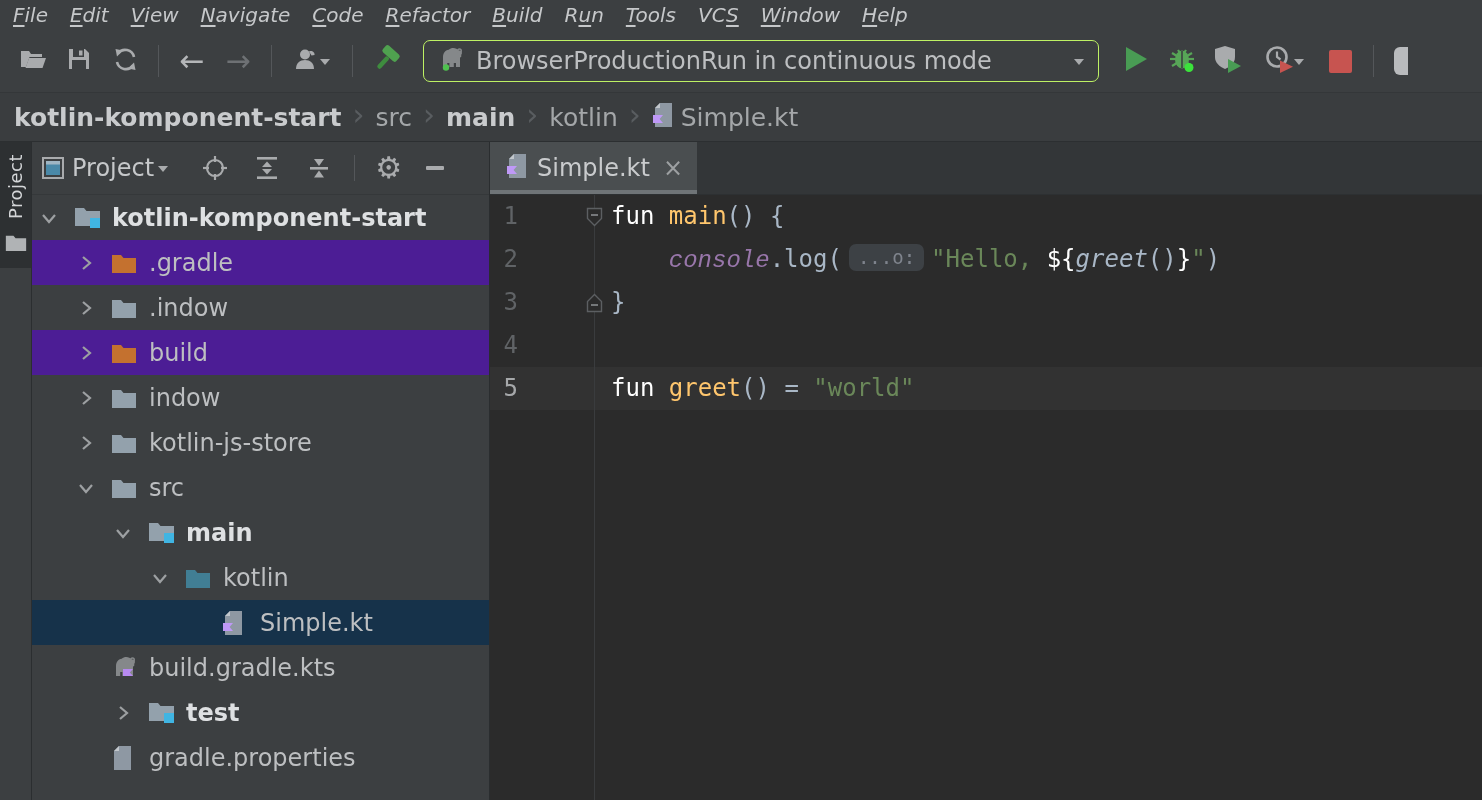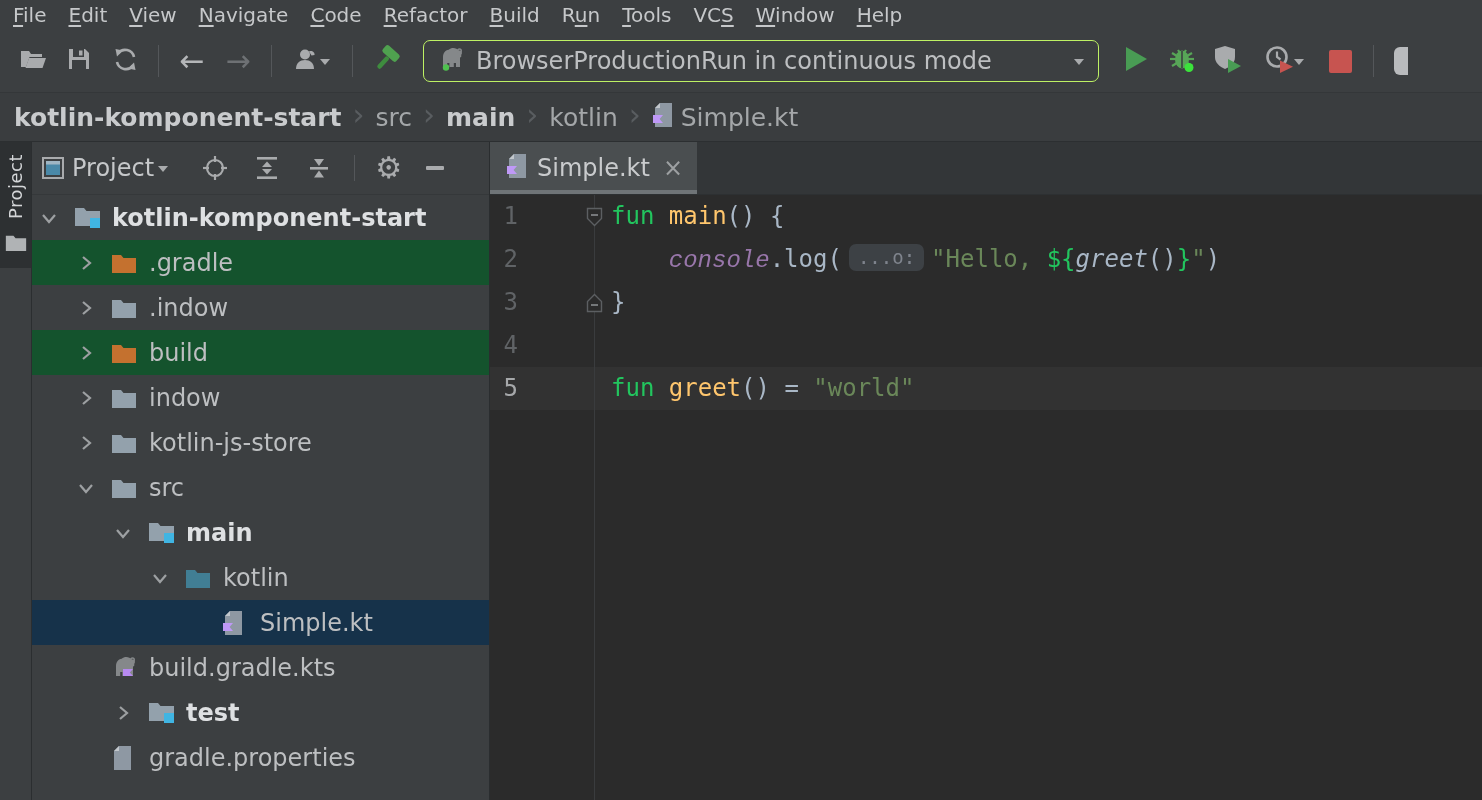--- a/index.html
+++ b/index.html
@@ -1,21 +1,21 @@
 <!DOCTYPE html>
 <html><head>
 <meta charset="utf-8">
 <style>
   * { margin:0; padding:0; box-sizing:border-box; }
   html,body { width:1482px; height:800px; overflow:hidden; }
   body { background:#3C3F41; font-family:"DejaVu Sans", sans-serif; color:#BDBFC1; }
 
   
   .menubar { height:30px; display:flex; align-items:center; padding-left:2px; background:#3C3F41; }
-  .menu-item { font-size:20px; color:#C6C8CA; padding:0 11px; cursor:default; }
+  .menu-item { font-size:20px; color:#C6C8CA; padding:0 11px; cursor:default;font-style:italic; }
   .menu-item u { text-underline-offset:3px; text-decoration-thickness:1.5px; }
 
   
   .toolbar { height:62px; display:flex; align-items:center; padding:0 10px; background:#3C3F41; }
   .tbtn { width:46px; height:46px; display:flex; align-items:center; justify-content:center; flex:none; }
   .tsep { width:1px; height:32px; background:#54575A; margin:0 10px; flex:none; }
   .arrow-glyph { font-size:30px; color:#B4B6B8; line-height:1; }
   .arrow-glyph.disabled { color:#6E7174; }
   .caret-down { width:0; height:0; border:6px solid transparent; border-top:7px solid #A9ABAD; margin-top:6px; }
   .caret-down.small { border-width:5px; border-top-width:6px; }
@@ -52,21 +52,21 @@
   .gear-glyph { font-size:30px; color:#A9ABAD; line-height:1; }
   .minus-bar { width:18px; height:4px; background:#A9ABAD; border-radius:1px; }
   .ph-sep { width:1px; height:26px; background:#54575A; margin-left:22px; }
 
   .tree { flex:1; overflow:hidden; }
   .row { height:45px; display:flex; align-items:center; font-size:24px; color:#BDBFC1; white-space:nowrap; }
   .row .chevbox { width:36px; flex:none; display:flex; align-items:center; }
   .row .ticon { width:34px; flex:none; display:flex; align-items:center; }
   .row .tlabel { margin-left:4px; }
   .row.bold .tlabel { font-weight:700; color:#DEE0E2; }
-  .row.olive { background:#14532d; }
+  .row.olive { background:#4c1d95; }
   .row.selected { background:#16324A; }
   .lvl0 { padding-left:6px; } .lvl1 { padding-left:43px; } .lvl2 { padding-left:80px; }
   .lvl3 { padding-left:117px; } .lvl4 { padding-left:154px; }
 
   
   .editor-col { flex:1; display:flex; flex-direction:column; background:#2B2B2B; min-width:0; }
   .tabstrip { height:53px; flex:none; display:flex; align-items:stretch; background:#333638;
               border-bottom:1px solid #2D3032; }
   .tab { display:flex; align-items:center; gap:9px; padding:0 14px 0 16px; background:#4A4E50; position:relative; }
   .tab::after { content:""; position:absolute; left:0; right:0; bottom:0; height:4px; background:#6F7477; }
@@ -77,21 +77,21 @@
   .caret-line { position:absolute; left:0; right:0; top:172px; height:43px; background:#323232; }
   .gutter { width:105px; flex:none; border-right:1px solid #3A3C3E; position:relative; z-index:1;
             font-family:"DejaVu Sans Mono", monospace; font-size:24px; color:#606366;
             text-align:right; padding-right:76px; }
   .gutter .lnum { height:43px; line-height:43px; }
   .gutter .lnum.current { color:#A6A8AA; }
   .fold-marker { position:absolute; left:96px; z-index:2; }
   .code-area { flex:1; position:relative; z-index:1; padding-left:16px;
                font-family:"DejaVu Sans Mono", monospace; font-size:24px; line-height:43px; }
   .codeline { height:43px; white-space:pre; }
-  .code-kw { color:#22c55e; }
+  .code-kw { color:#ffffff; }
   .code-fn { color:#FFC66D; }
   .code-def { color:#A9B7C6; }
   .code-str { color:#6A8759; }
   .code-prop { color:#9876AA; font-style:italic;font-family:Liberation Mono, monospace; }
   .code-it { color:#A9B7C6; font-style:italic; }
   .inlay-chip { display:inline-block; background:#3D4145; color:#7F848D; font-size:19px; line-height:27px;
                 padding:0 9px; border-radius:7px; margin:0 7px; position:relative; top:-3px;
                 font-family:"DejaVu Sans Mono", monospace; }
 </style>
 </head>

